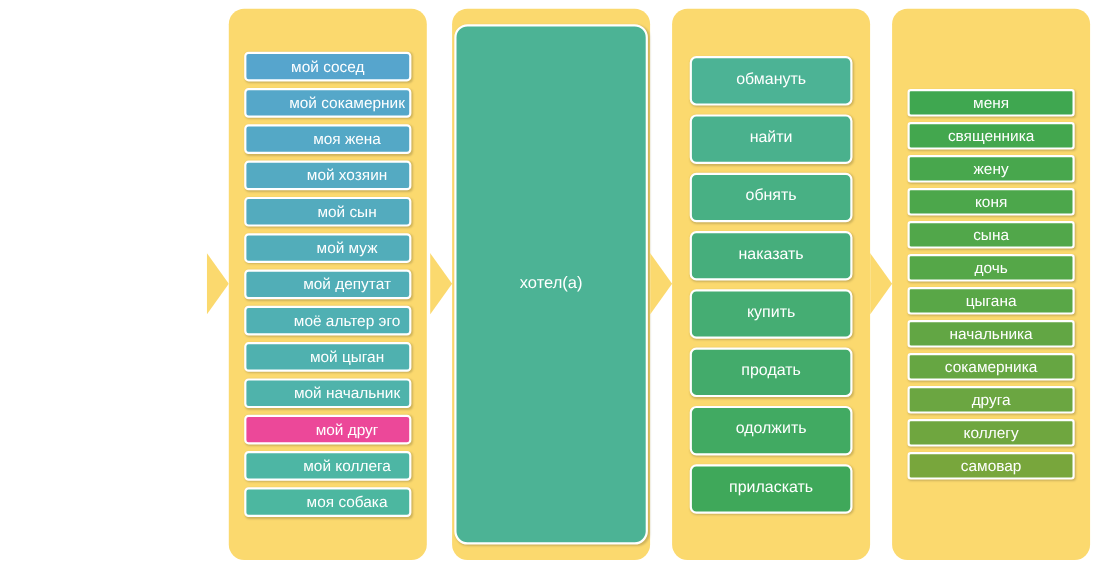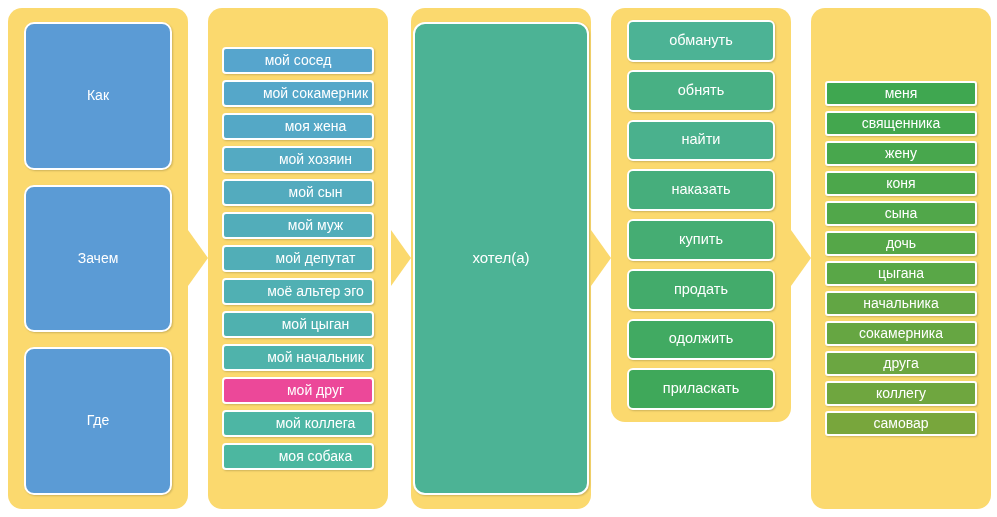--- a/index.html
+++ b/index.html
@@ -121,33 +121,20 @@
     height: 25px;
     border-radius: 3px;
     font-size: 14px;
   }
   .c5 .node + .node { margin-top: 5px; }
 </style>
 </head>
 <body>
 
 <div id="diagram">
-    <div class="column c1" style="position: absolute; left: 8px; top: 8px; width: 180px; height: 501px; background: rgb(251, 217, 110);">
-      <div class="col-inner">
-        <div class="node">
-          <span>Как</span>
-        </div>
-        <div class="node">
-          <span>Зачем</span>
-        </div>
-        <div class="node">
-          <span>Где</span>
-        </div>
-      </div>
-    </div>
     <div class="column c2" style="position: absolute; left: 208px; top: 8px; width: 180px; height: 501px; background: rgb(251, 217, 110);">
       <div class="col-inner">
         <div class="node" style="background: rgb(86, 165, 205);">
           <span>мой сосед</span>
         </div>
         <div class="node" style="background: rgb(85, 167, 201);">
           <span>мой сокамерник</span>
         </div>
         <div class="node" style="background: rgb(84, 168, 198);">
           <span>моя жена</span>
@@ -184,31 +171,31 @@
         </div>
       </div>
     </div>
     <div class="column c3" style="position: absolute; left: 411px; top: 8px; width: 180px; height: 501px; background: rgb(251, 217, 110);">
       <div class="col-inner">
         <div class="node">
           <span>хотел(а)</span>
         </div>
       </div>
     </div>
-    <div class="column c4" style="position: absolute; left: 611px; top: 8px; width: 180px; height: 414px; background: rgb(251, 217, 110);">
+    <div class="column c4" style="position: absolute; left: 611px; top: 8px; width: 180px; height: 501px; background: rgb(251, 217, 110);">
       <div class="col-inner">
         <div class="node" style="background: rgb(76, 179, 149);">
           <span>обмануть</span>
         </div>
+        <div class="node" style="background: rgb(74, 177, 141);">
+          <span>найти</span>
+        </div>
         <div class="node" style="background: rgb(72, 176, 132);">
           <span>обнять</span>
         </div>
-        <div class="node" style="background: rgb(74, 177, 141);">
-          <span>найти</span>
-        </div>
         <div class="node" style="background: rgb(70, 174, 124);">
           <span>наказать</span>
         </div>
         <div class="node" style="background: rgb(69, 173, 115);">
           <span>купить</span>
         </div>
         <div class="node" style="background: rgb(67, 171, 107);">
           <span>продать</span>
         </div>
         <div class="node" style="background: rgb(65, 170, 98);">

